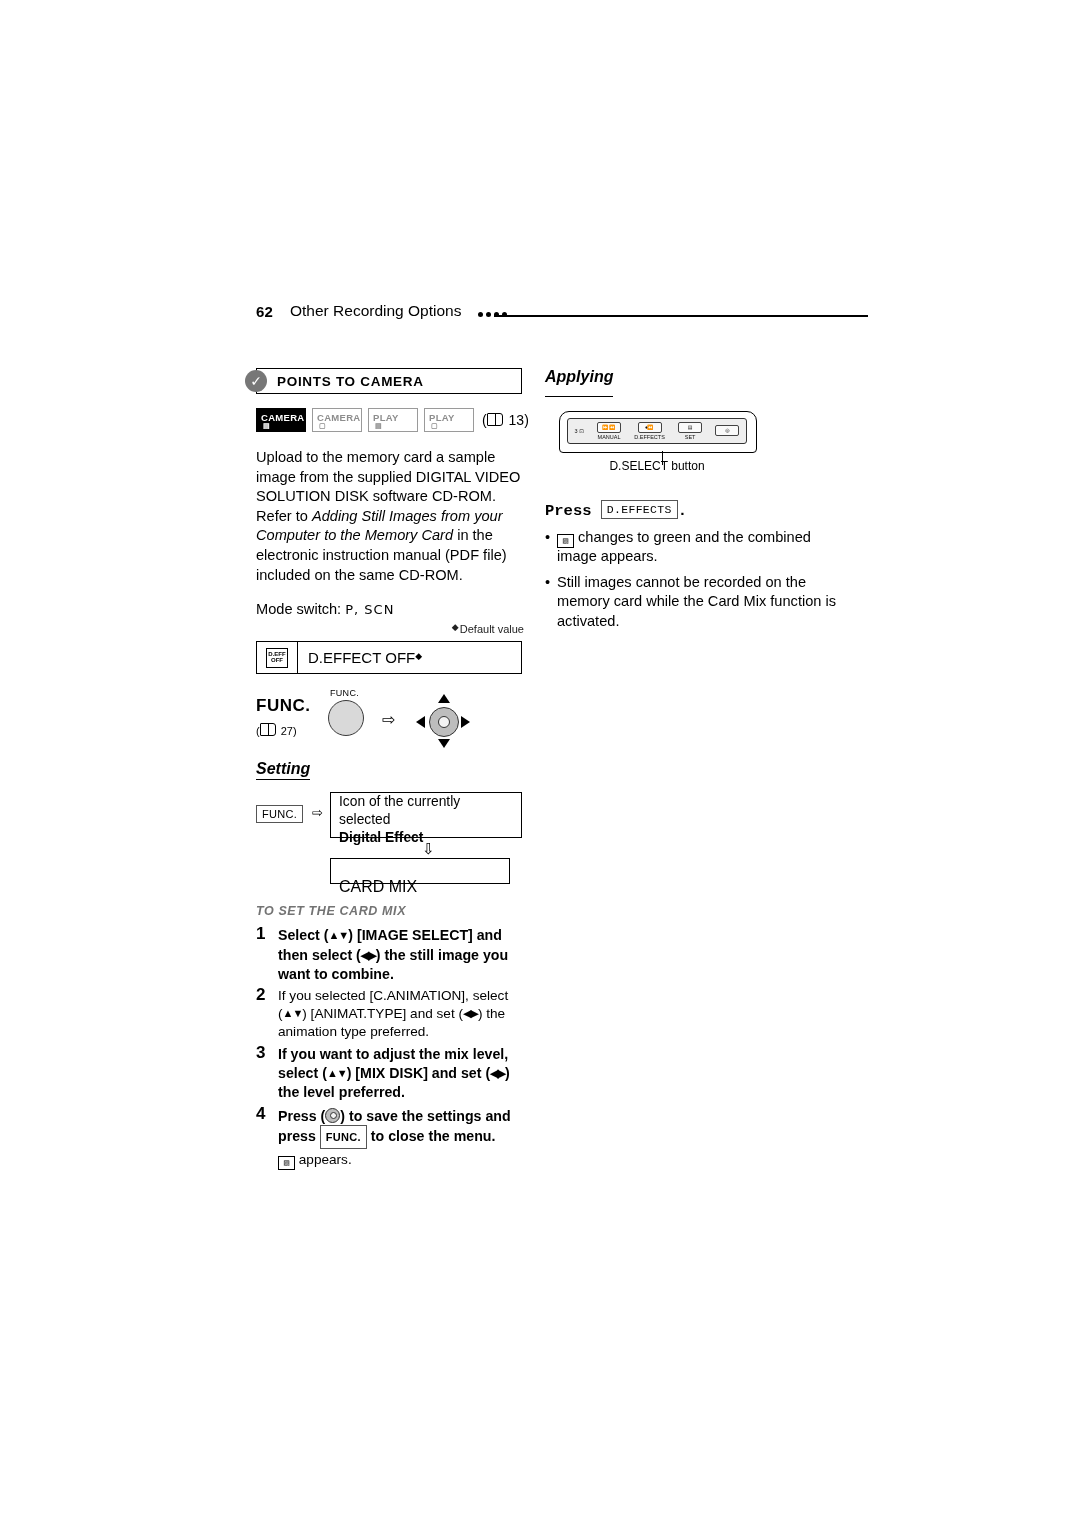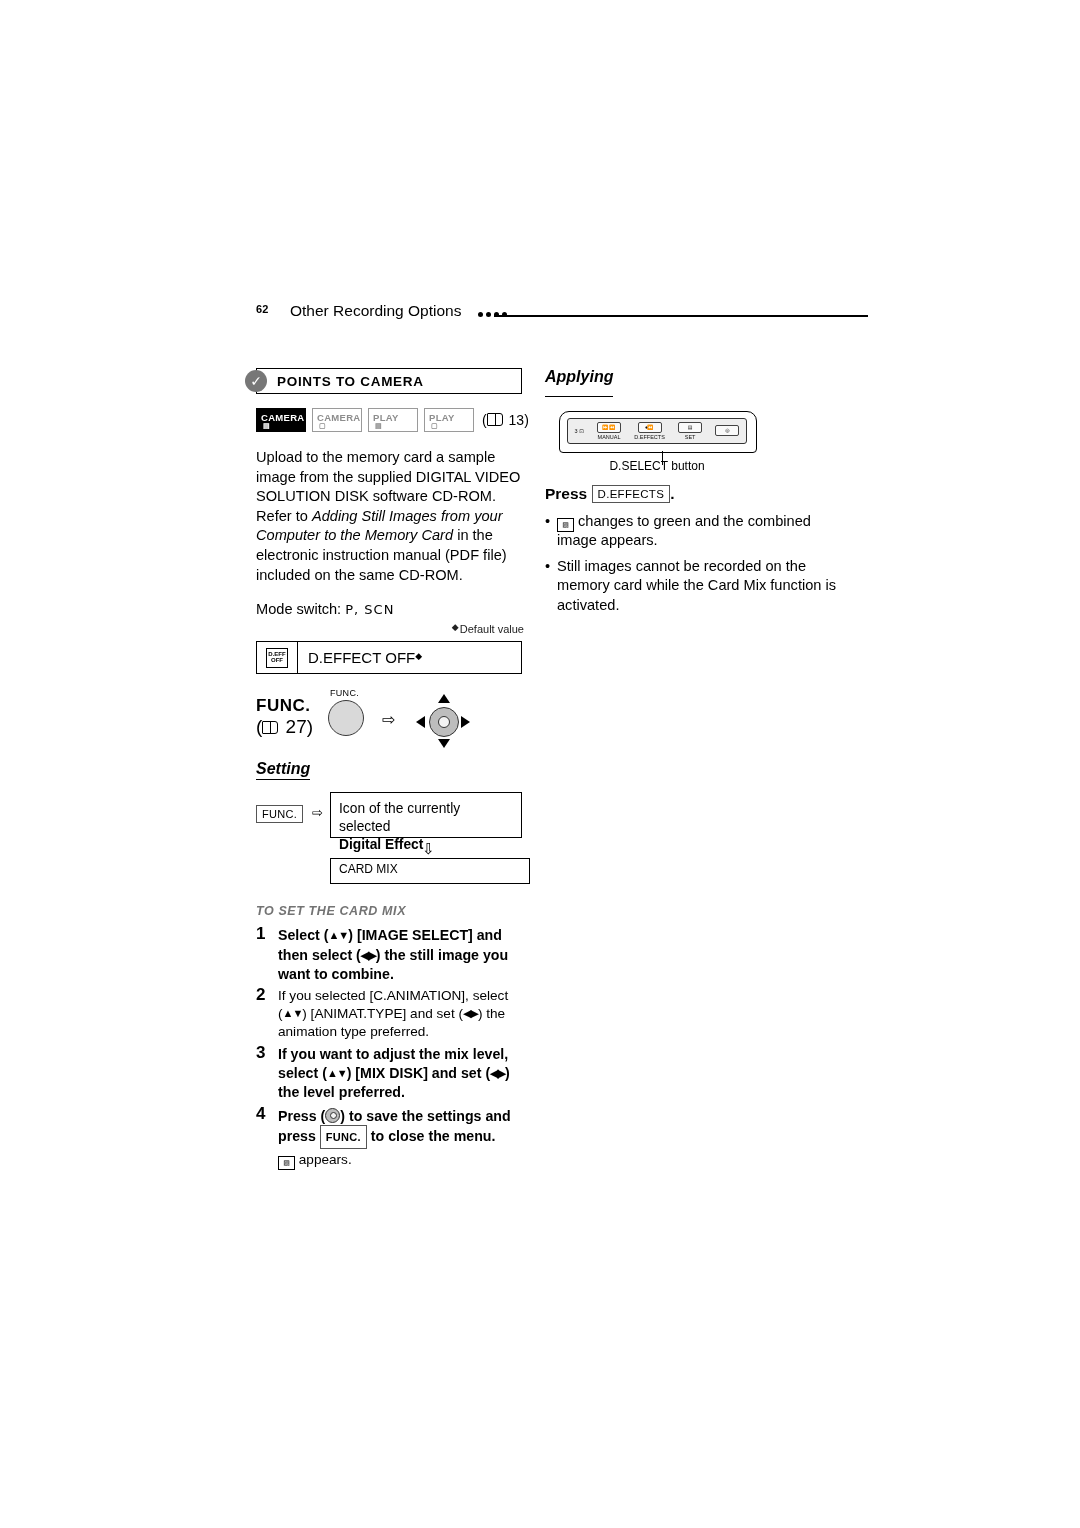--- a/index.html
+++ b/index.html
@@ -21,21 +21,21 @@
     position: absolute;
     left: 256px;
     top: 300px;
     width: 612px;
     height: 30px;
   }
   .page-num {
     position: absolute;
     left: 0;
     top: 3px;
-    font-size: 11px;
+    font-size: 15px;
     font-weight: bold;
     letter-spacing: 0.2px;
   }
   .chapter-title {
     position: absolute;
     left: 34px;
     top: 2px;
     font-size: 15.5px;
     white-space: nowrap;
   }
@@ -232,22 +232,22 @@
   }
   .func-label {
     position: absolute;
     left: 0; top: 8px;
     font-size: 17px;
     font-weight: bold;
     letter-spacing: 0.5px;
   }
   .func-ref {
     position: absolute;
-    left: 0; top: 28px;
-    font-size: 19px;
+    left: 0; top: 34px;
+    font-size: 11px;
   }
   .func-btn-label {
     position: absolute;
     left: 74px; top: 0px;
     font-size: 9px;
     letter-spacing: 0.3px;
   }
   .func-btn {
     position: absolute;
     left: 72px; top: 12px;
@@ -312,41 +312,41 @@
   .flow-row1 { position: relative; height: 46px; }
   .flow-row1 .chip-wrap { position: absolute; left: 0px; top: 12px; }
   .flow-row1 .arrow { position: absolute; left: 56px; top: 13px; font-size: 13px; }
   .flow-box {
     position: absolute;
     left: 74px; top: 0;
     width: 192px;
     height: 46px;
     border: 1.5px solid #000;
     box-sizing: border-box;
-    padding: 7px 6px 0 8px;
+    padding: 0 6px 0 8px;
     font-size: 13.8px;
     line-height: 18px;
   }
   .flow-box b { font-size: 13.8px; }
   .flow-down {
     position: relative;
     left: 166px;
     top: 2px;
     font-size: 15px;
   }
   .flow-box2 {
     position: relative;
     left: 74px;
     top: 2px;
-    width: 200px;
+    width: 180px;
     height: 26px;
     border: 1.5px solid #000;
     box-sizing: border-box;
-    padding: 3px 0 0 8px;
-    font-size: 12px;
+    padding: 19px 0 0 8px;
+    font-size: 16px;
   }
 
   .proc-head {
     margin-top: 22px;
     font-size: 12.5px;
     font-weight: bold;
     font-style: italic;
     letter-spacing: 0.6px;
     color: #737373;
   }
@@ -471,23 +471,24 @@
     background: #000;
   }
   .cam-caption {
     margin-top: 4px;
     margin-left: 14px;
     font-size: 12px;
     text-align: center;
     width: 196px;
   }
   .press-row {
-    margin-top: 12px;
+    margin-top: 28px;
     font-size: 15.5px;
     font-weight: bold;
+    font-family: Liberation Mono, monospace;
   }
   .press-row .chip {
     display: inline-block;
     border: 1.2px solid #555;
     font-size: 11.5px;
     font-weight: normal;
     padding: 2px 5px;
     letter-spacing: 0.3px;
     vertical-align: middle;
     position: relative;

